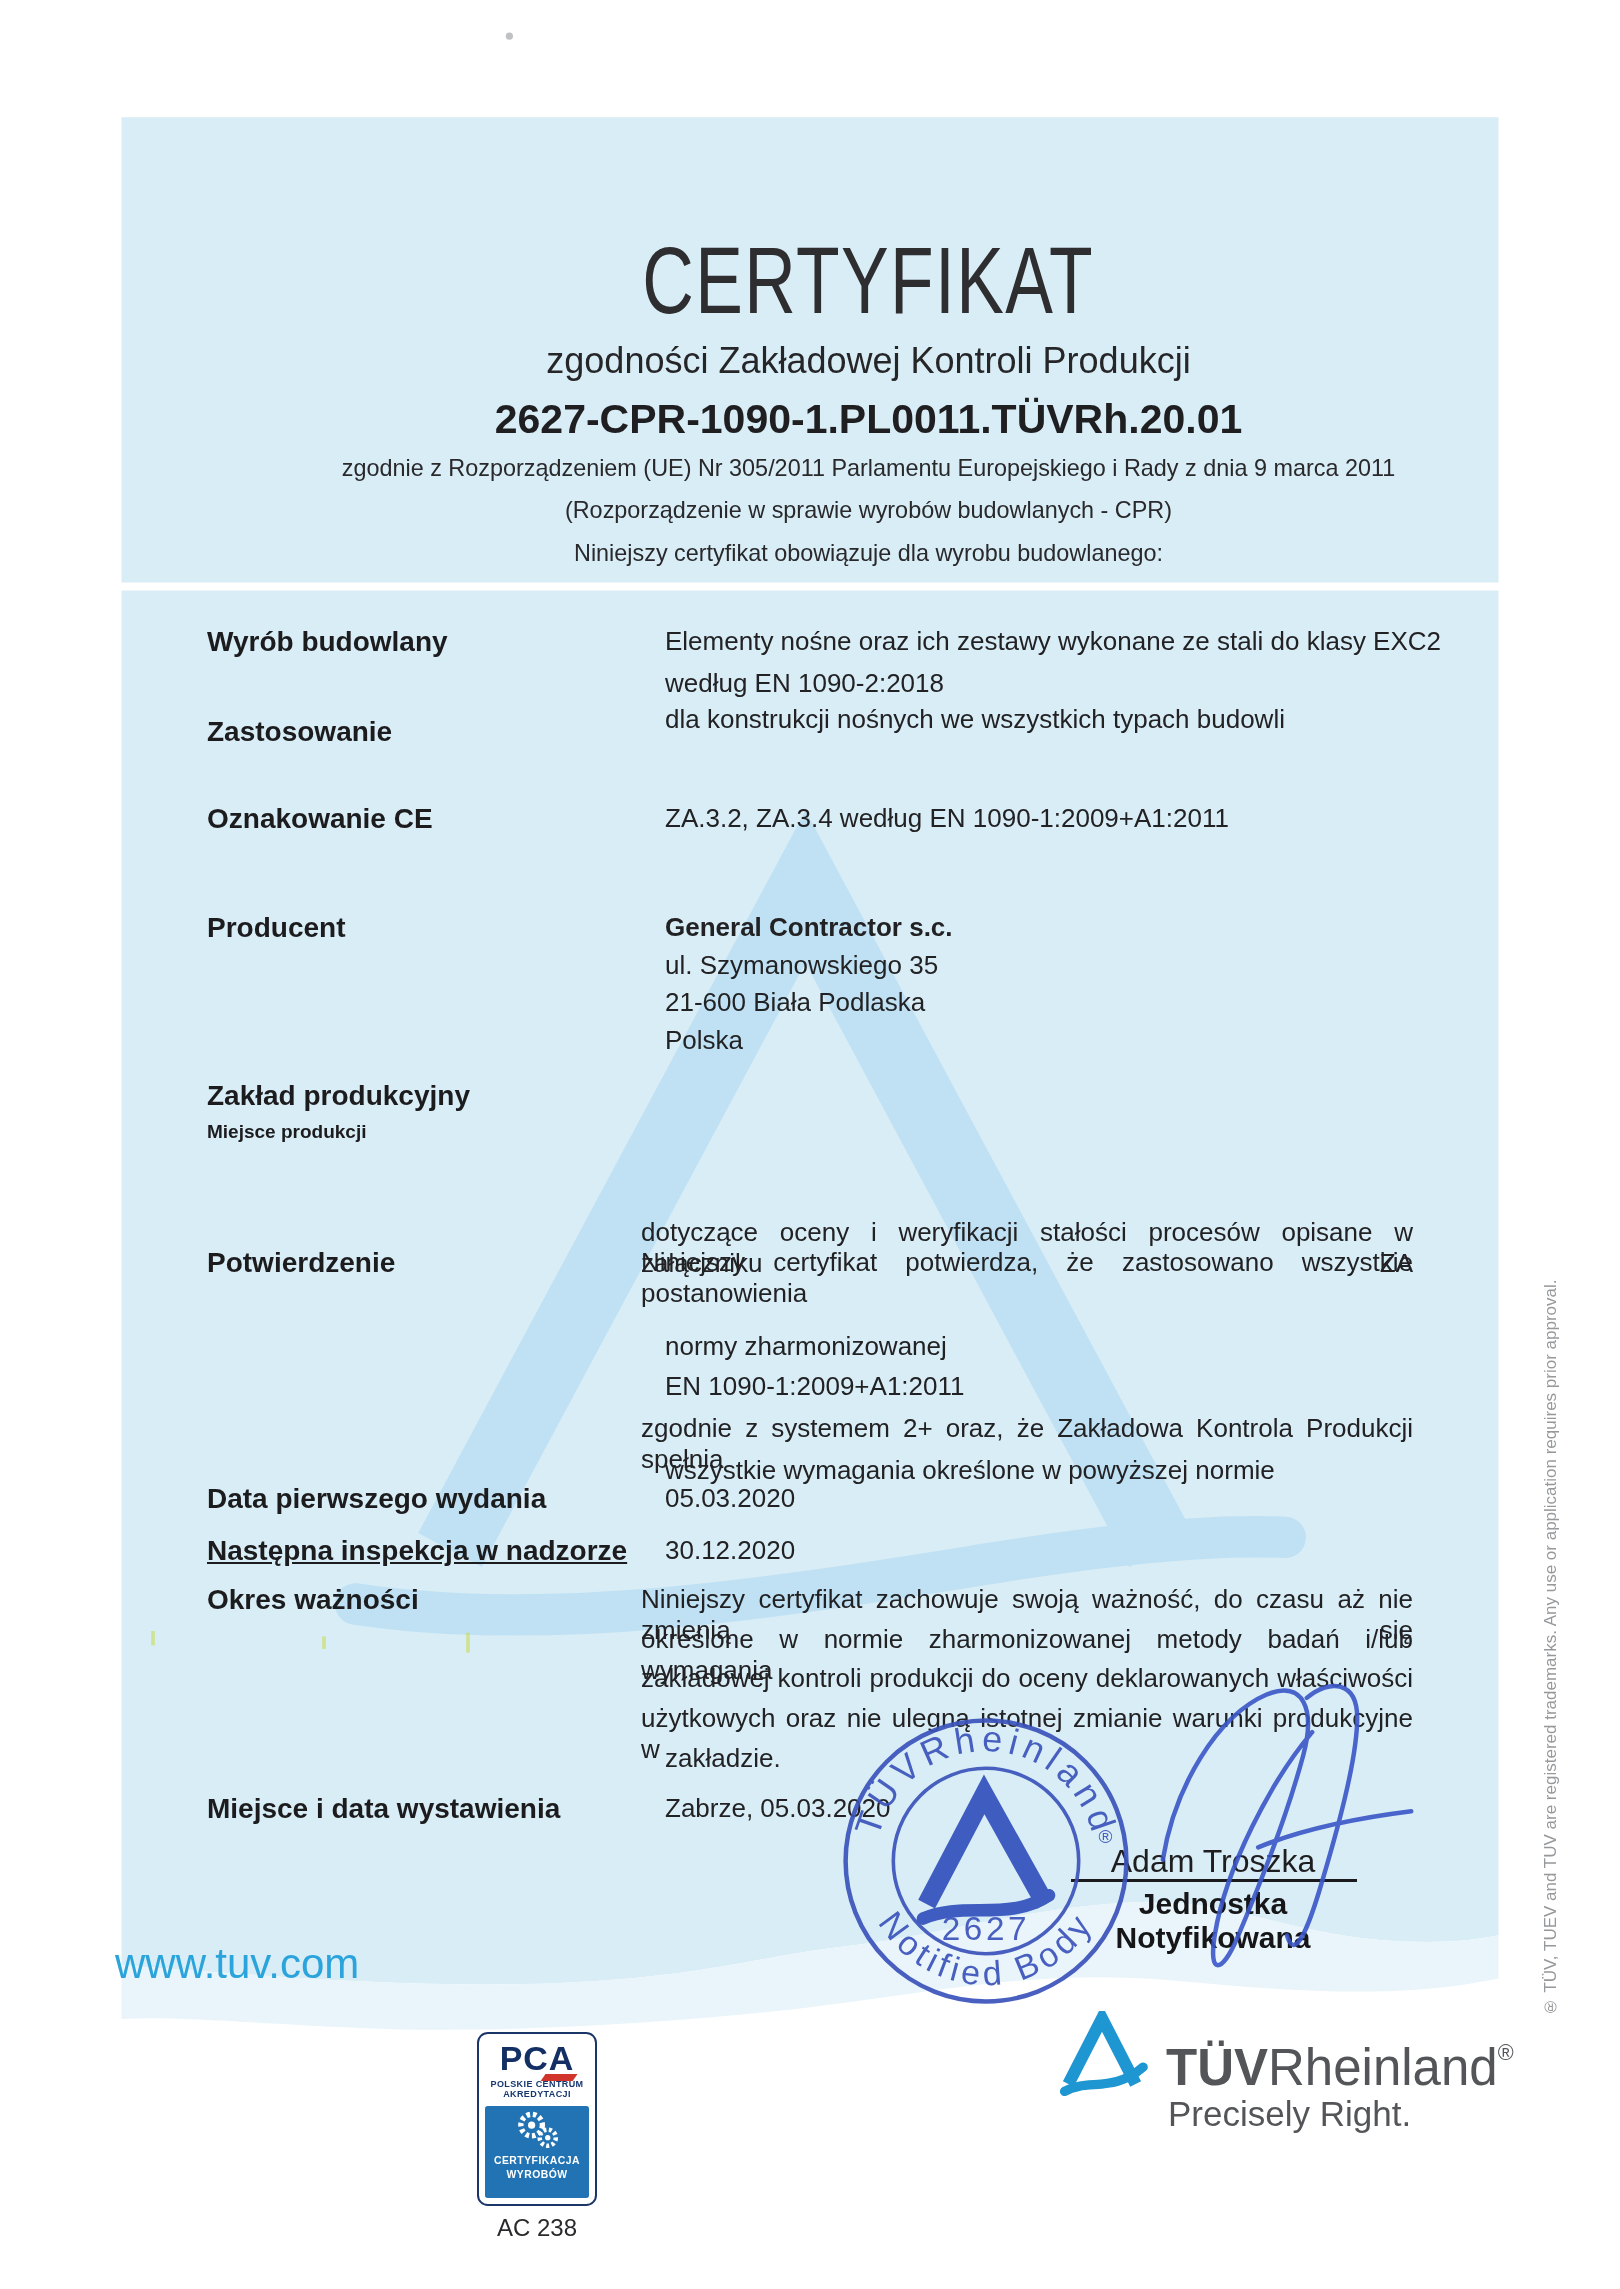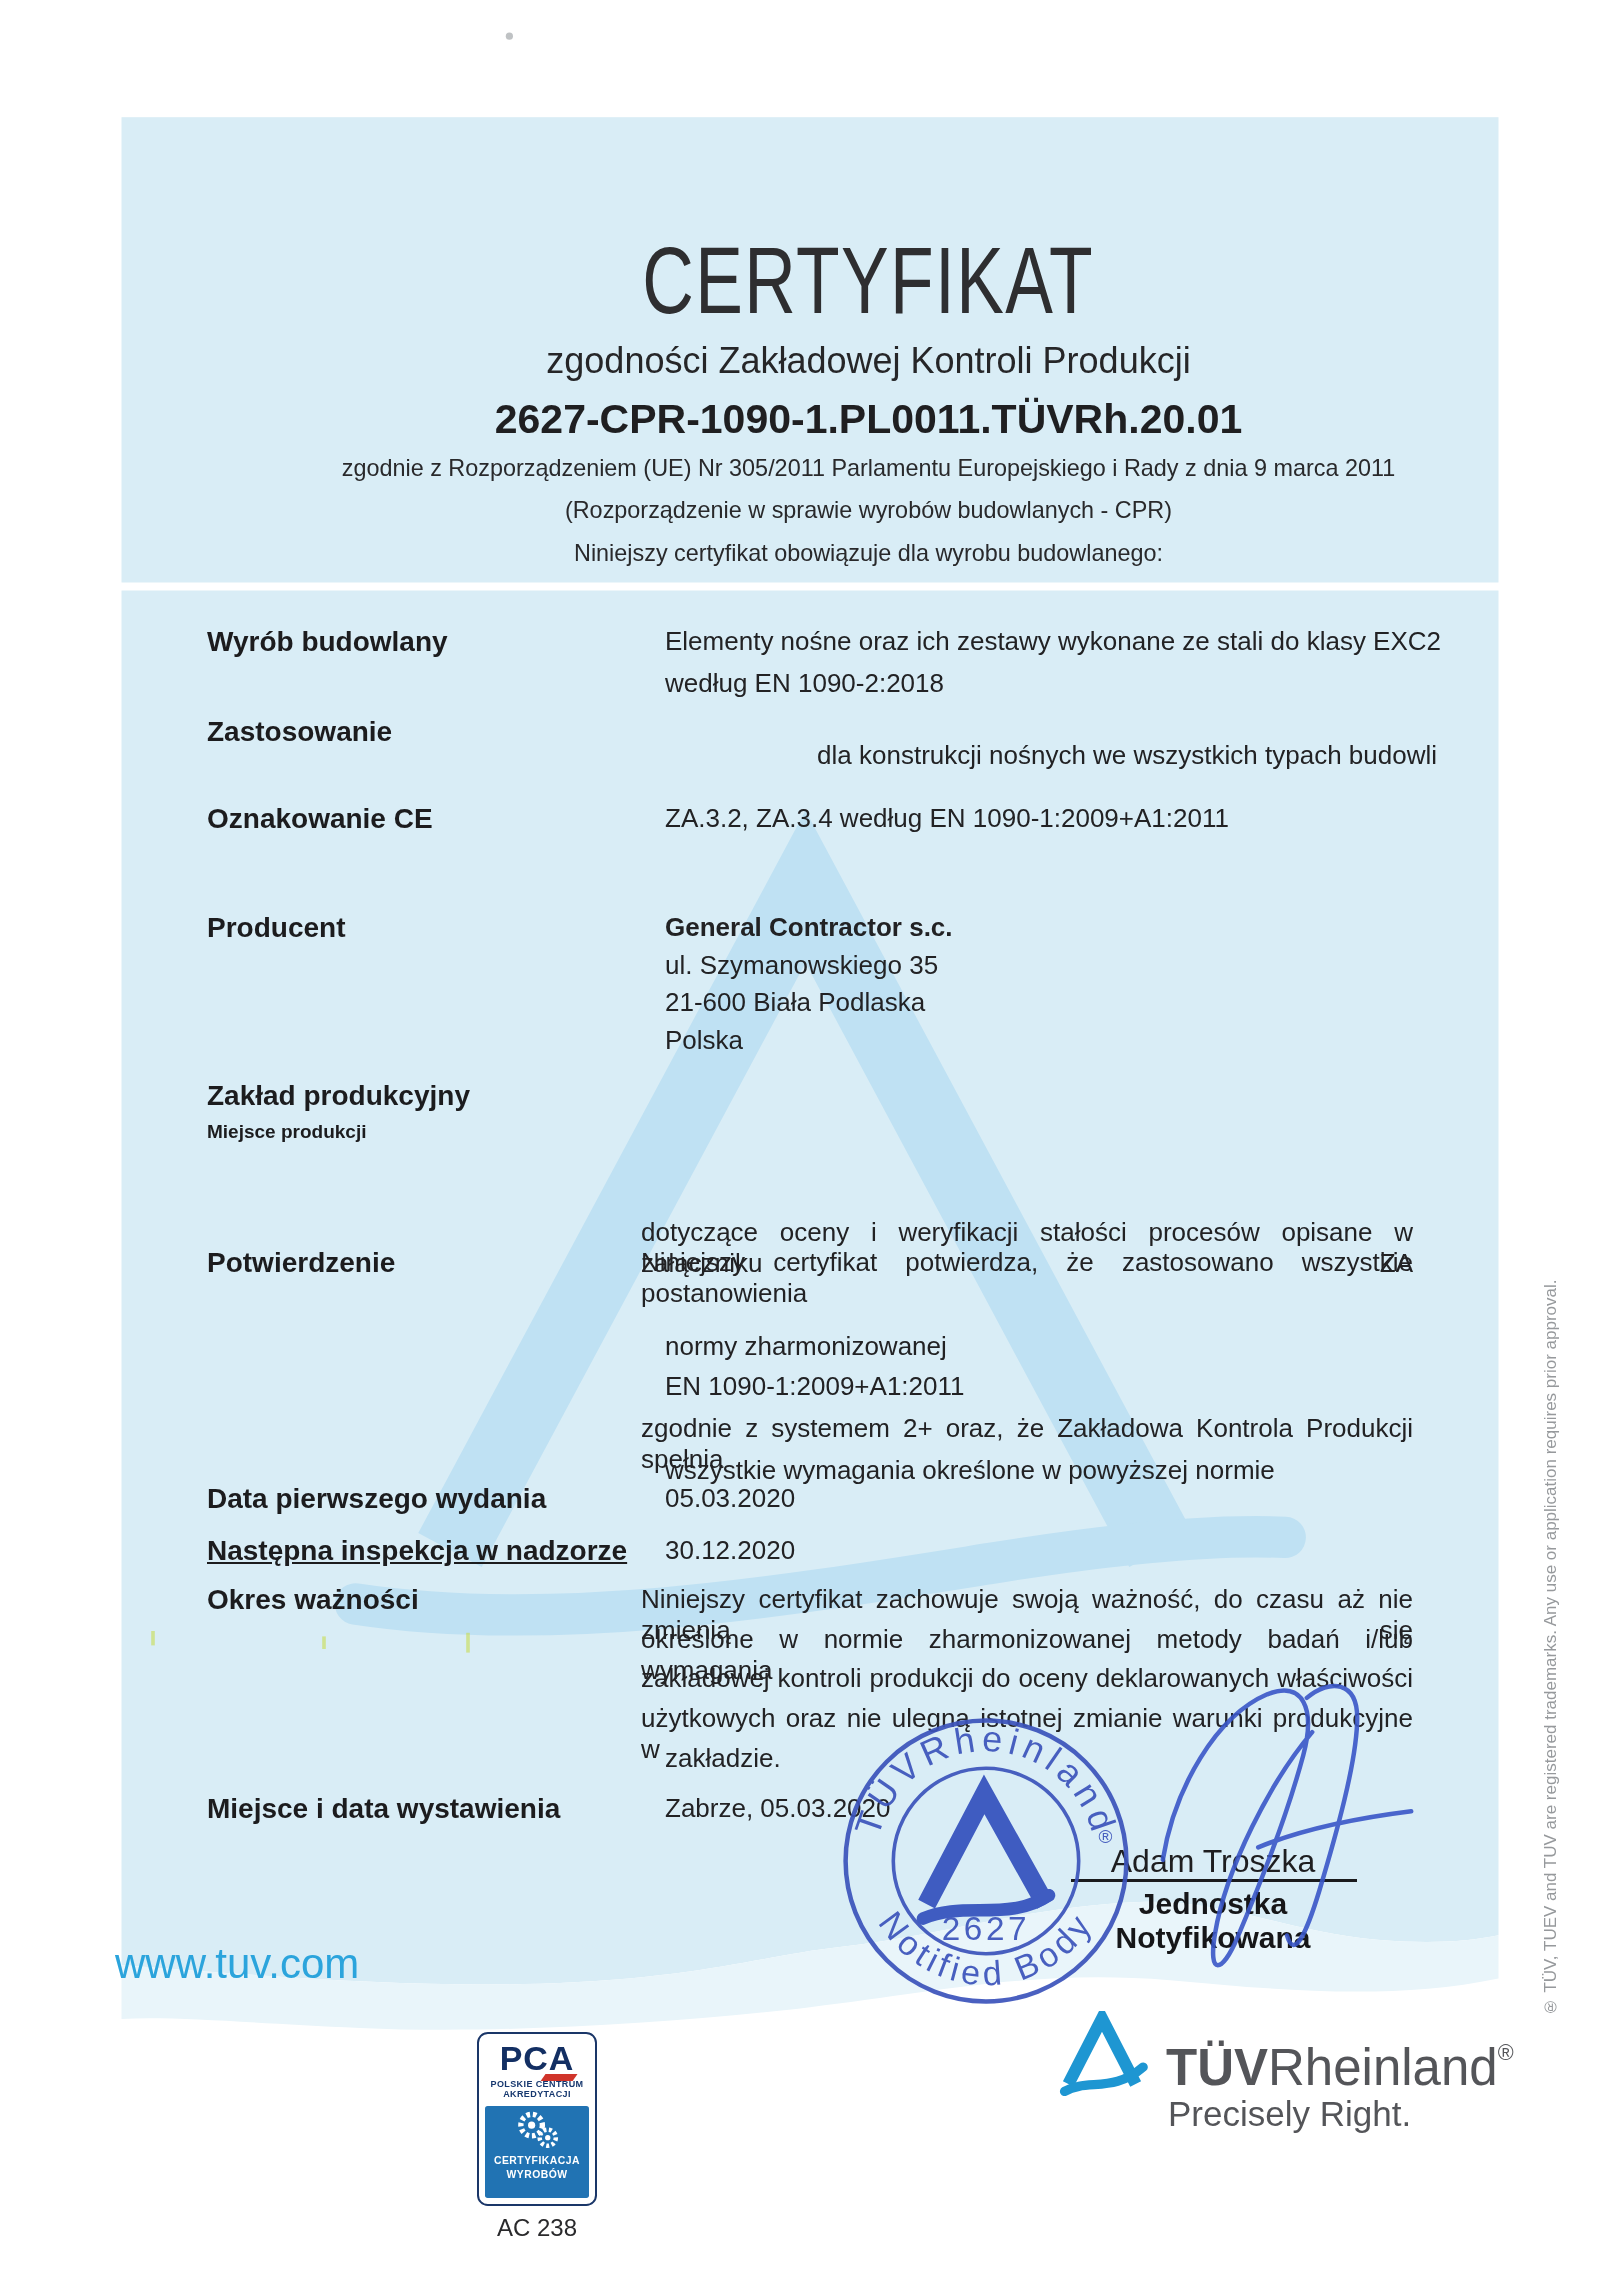--- a/index.html
+++ b/index.html
@@ -81,21 +81,21 @@
   <div class="hcenter certnum" style="top:396px;">2627-CPR-1090-1.PL0011.TÜVRh.20.01</div>
   <div class="hcenter hsmall" style="top:455px;">zgodnie z Rozporządzeniem (UE) Nr 305/2011 Parlamentu Europejskiego i Rady z dnia 9 marca 2011</div>
   <div class="hcenter hsmall" style="top:497px;">(Rozporządzenie w sprawie wyrobów budowlanych - CPR)</div>
   <div class="hcenter hsmall" style="top:540px;">Niniejszy certyfikat obowiązuje dla wyrobu budowlanego:</div>
 
   <div class="rlabel" style="top:626px;">Wyrób budowlany</div>
   <div class="rval nw" style="top:626px;">Elementy nośne oraz ich zestawy wykonane ze stali do klasy EXC2</div>
   <div class="rval nw" style="top:668px;">według EN 1090-2:2018</div>
 
   <div class="rlabel" style="top:716px;">Zastosowanie</div>
-  <div class="rval nw" style="top:740px;text-align:right;">dla konstrukcji nośnych we wszystkich typach budowli</div>
+  <div class="rval nw" style="top:704px;">dla konstrukcji nośnych we wszystkich typach budowli</div>
 
   <div class="rlabel" style="top:803px;">Oznakowanie CE</div>
   <div class="rval nw" style="top:803px;">ZA.3.2, ZA.3.4 według EN 1090-1:2009+A1:2011</div>
 
   <div class="rlabel" style="top:912px;">Producent</div>
   <div class="rval nw bold" style="top:912px;">General Contractor s.c.</div>
   <div class="rval nw" style="top:950px;">ul. Szymanowskiego 35</div>
   <div class="rval nw" style="top:987px;">21-600 Biała Podlaska</div>
   <div class="rval nw" style="top:1025px;">Polska</div>
 

